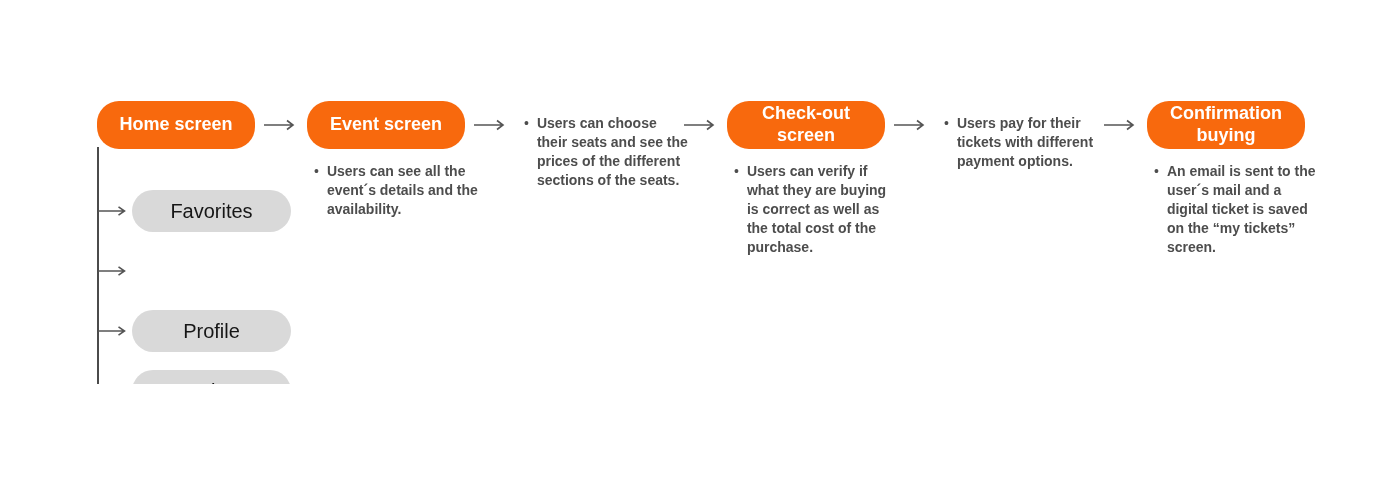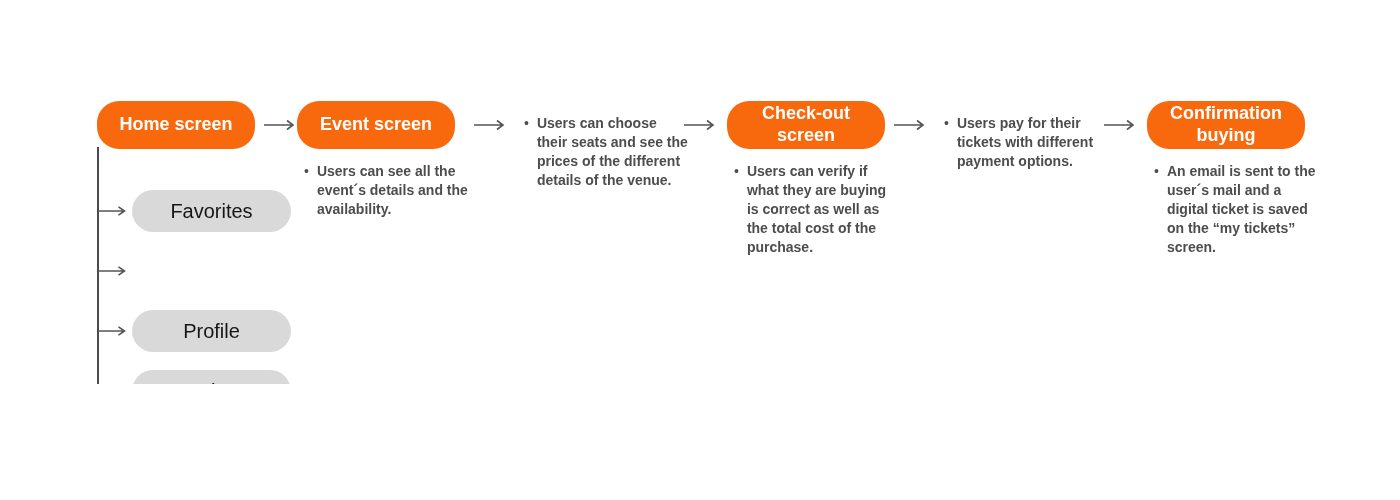--- a/index.html
+++ b/index.html
@@ -52,34 +52,34 @@
 <body>
 
 <div class="canvas">
 
   <div class="col" style="left:97px">
     <div class="node orange">
       <span class="node-label">Home screen</span>
     </div>
   </div>
 
-  <div class="col" style="left:297px">
+  <div class="col" style="left:307px">
     <div class="node orange">
       <span class="node-label">Event screen</span>
     </div>
     <div class="desc">
       <span>•</span>
       <span class="desc-text">Users can see all the event´s details and the availability.</span>
     </div>
   </div>
 
   <div class="col" style="left:517px">
     <div class="desc">
       <span>•</span>
-      <span class="desc-text">Users can choose their seats and see the prices of the different details of the venue.</span>
+      <span class="desc-text">Users can choose their seats and see the prices of the different sections of the seats.</span>
     </div>
   </div>
 
   <div class="col" style="left:727px">
     <div class="node orange">
       <span class="node-label narrow">Check-out screen</span>
     </div>
     <div class="desc">
       <span>•</span>
       <span class="desc-text">Users can verify if what they are buying is correct as well as the total cost of the purchase.</span>

